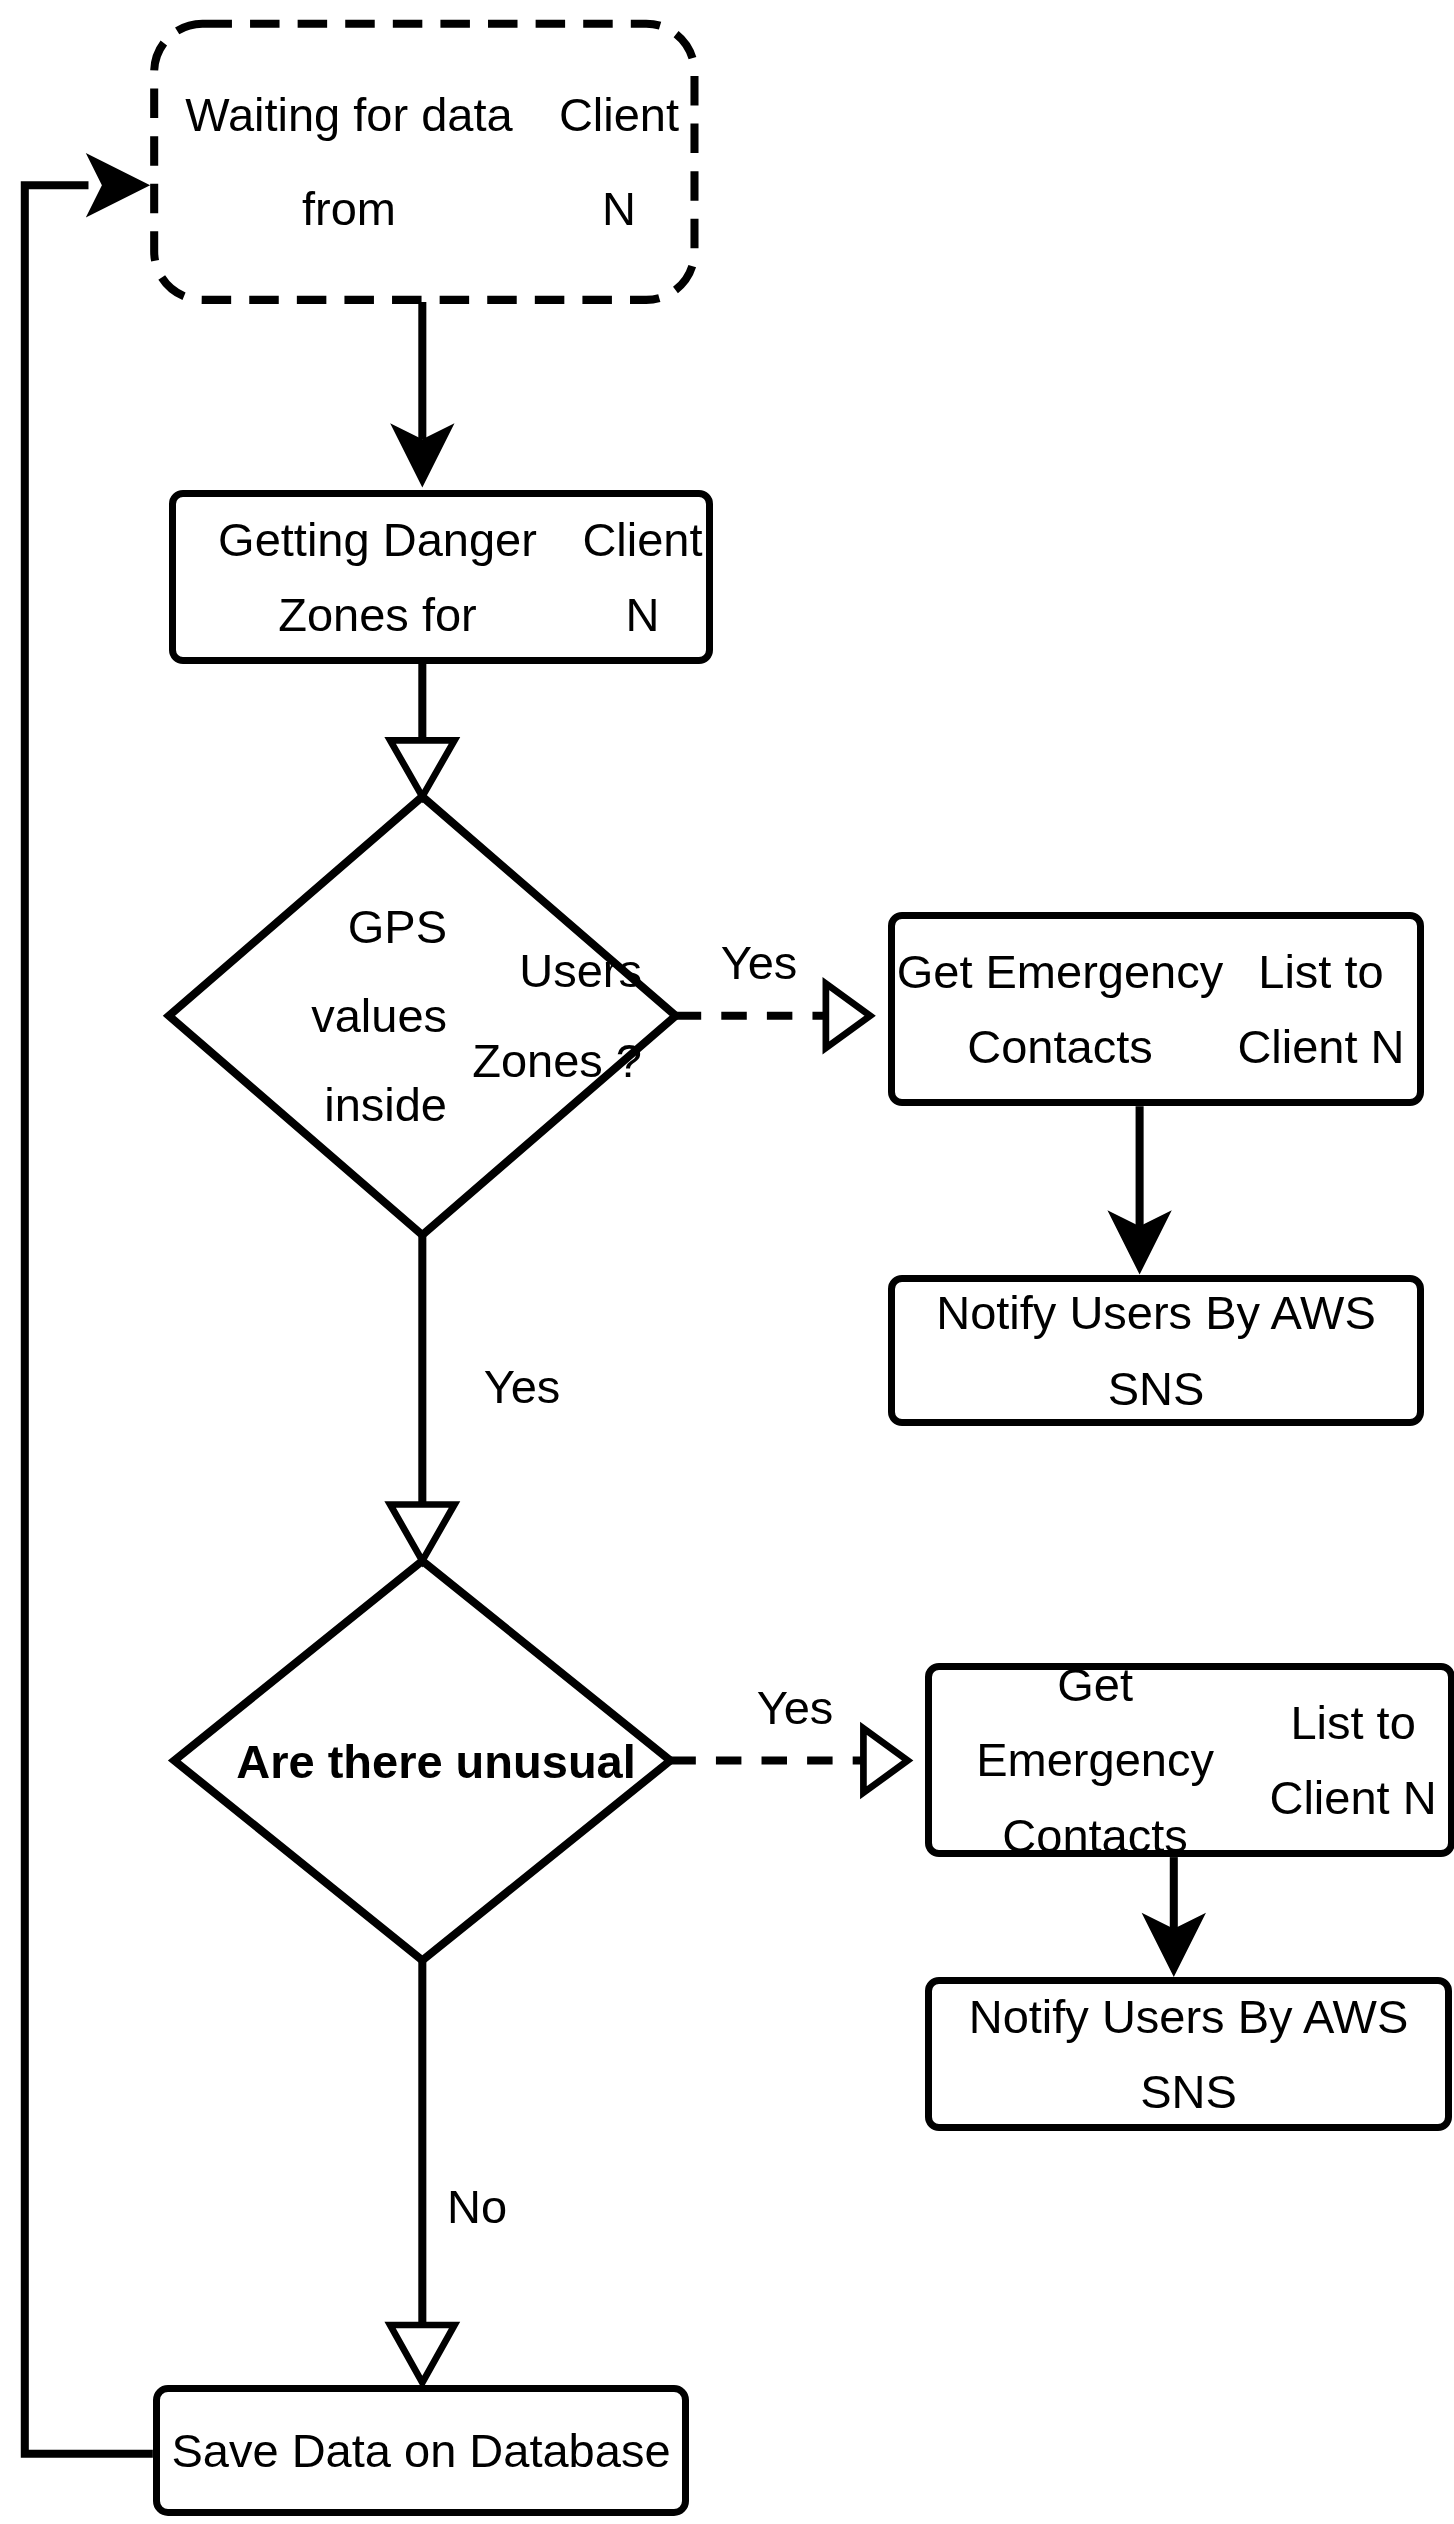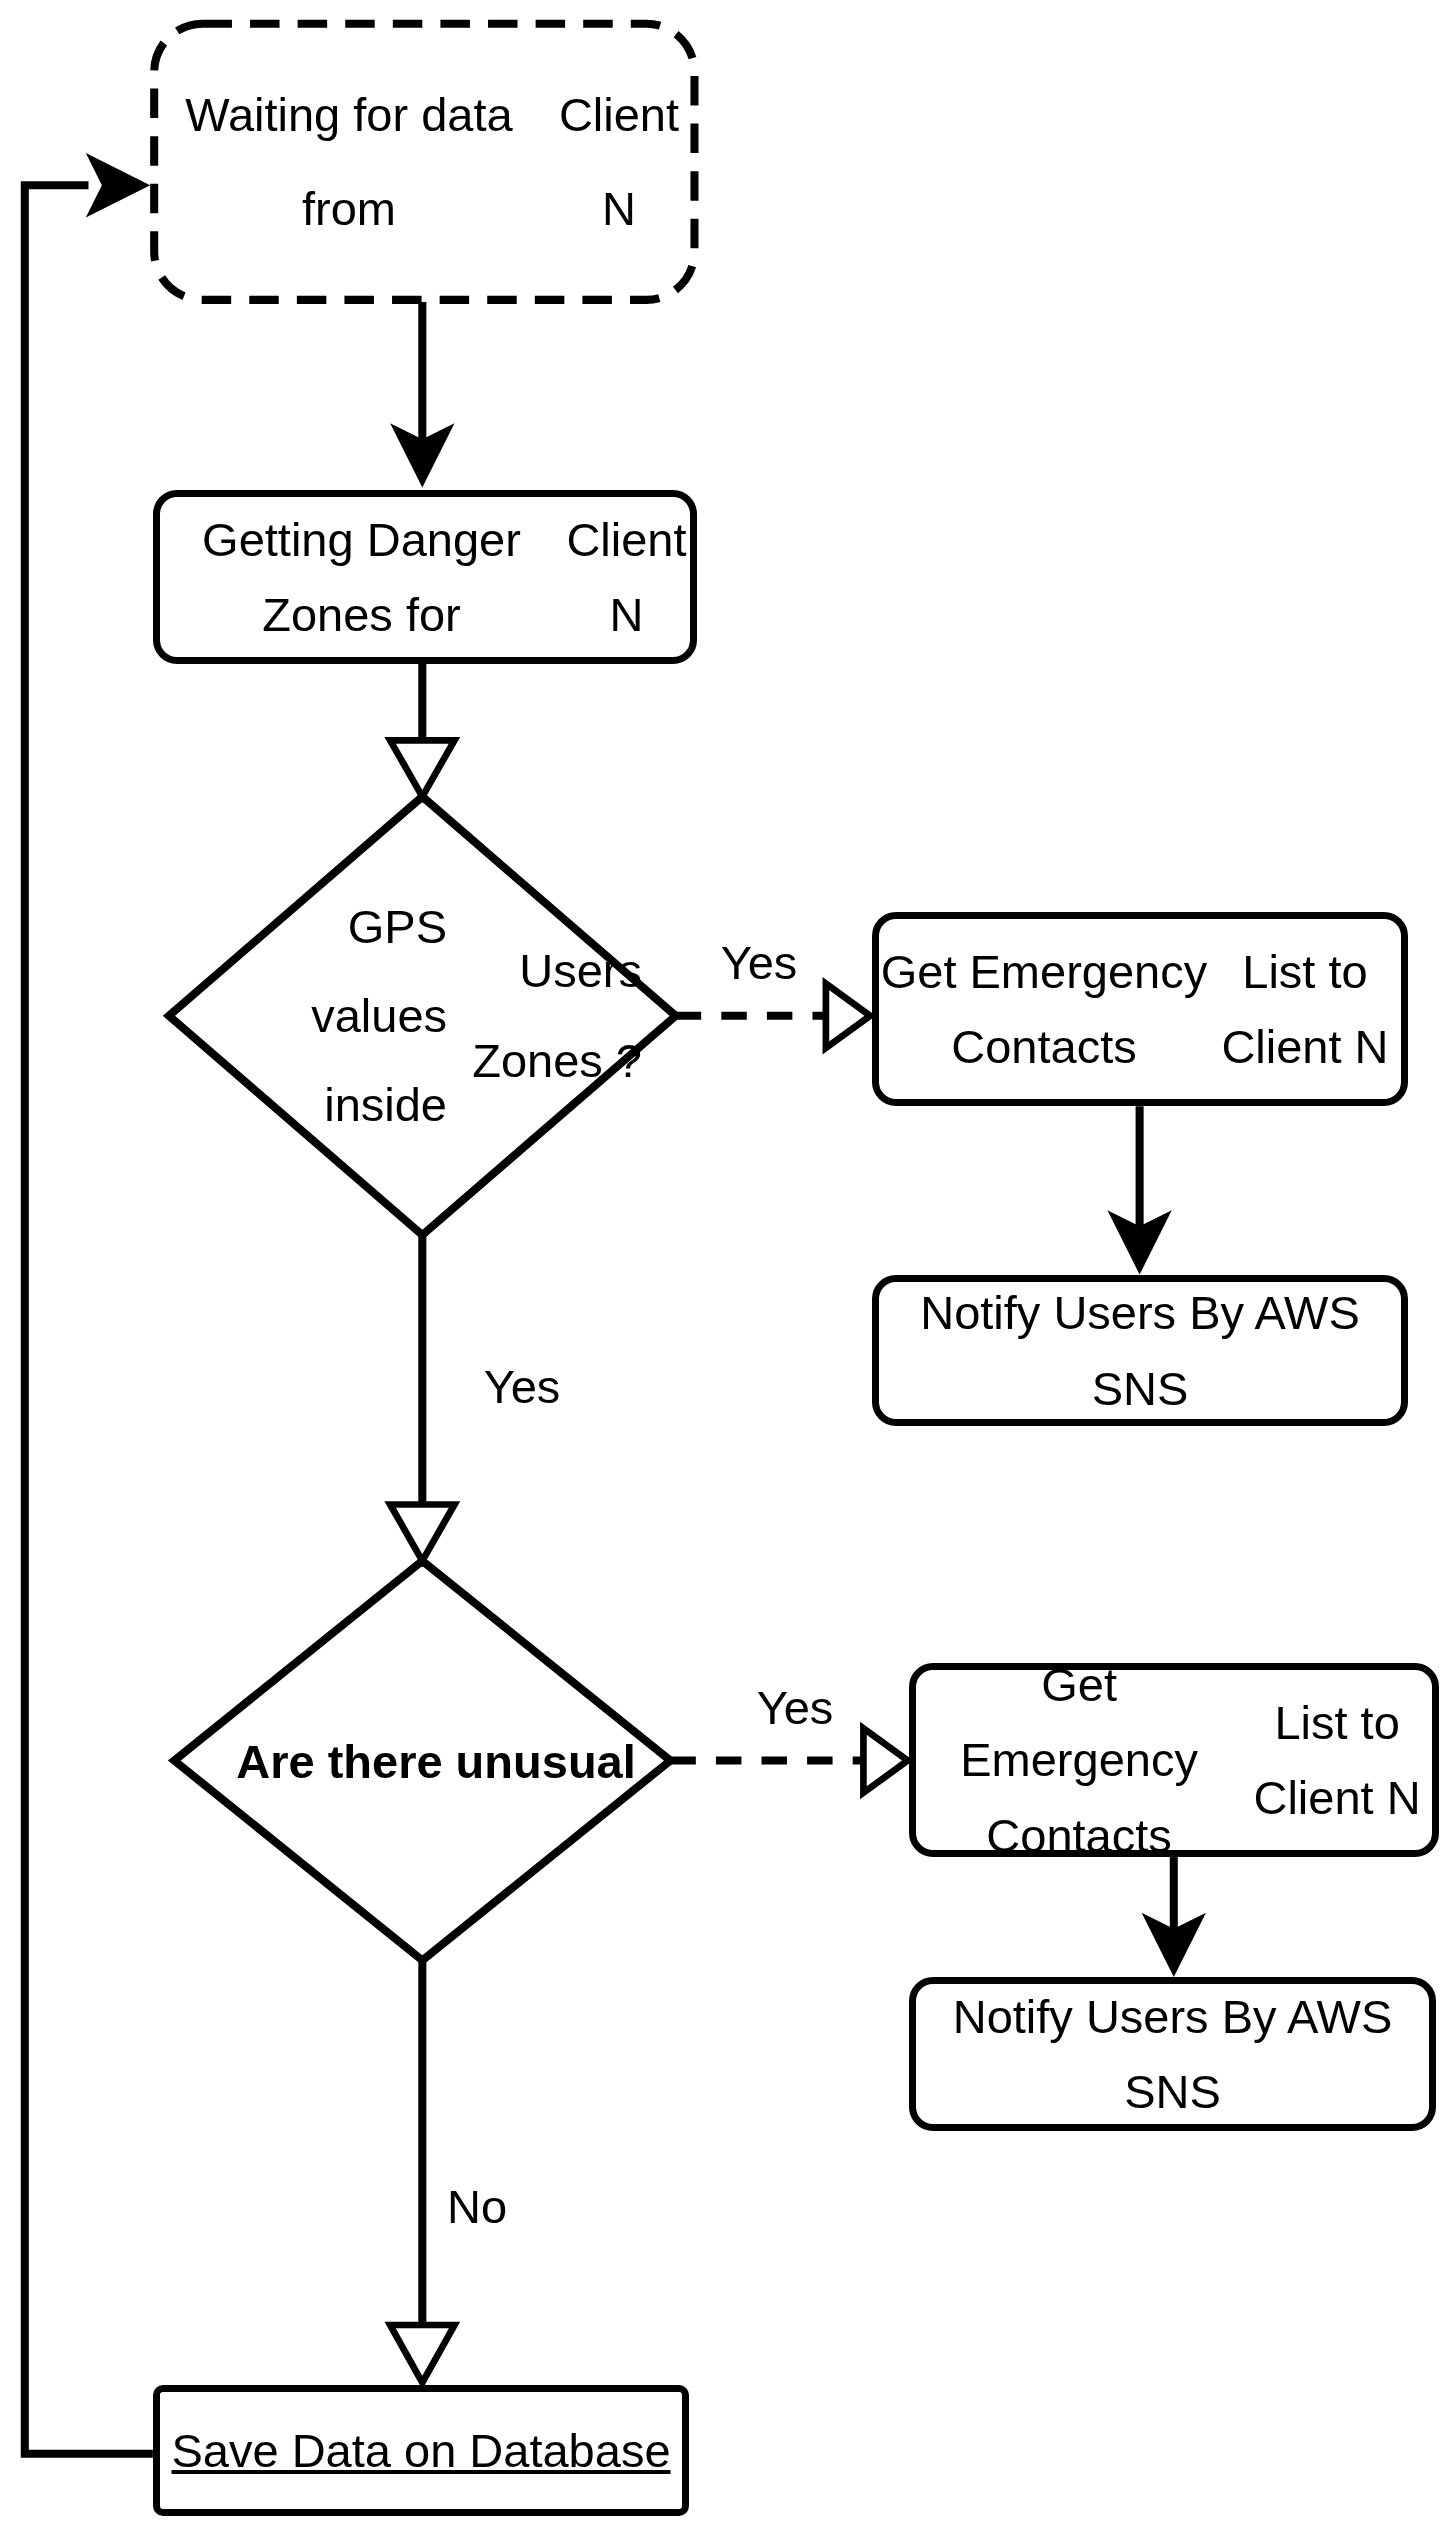--- a/index.html
+++ b/index.html
@@ -32,22 +32,22 @@
     text-align: center;
     font-size: 47px;
     line-height: 1.6;
     background: #ffffff;
     box-sizing: border-box;
   }
   .node.transparent { background: transparent; }
   .box {
     border: 7.4px solid #000000;
   }
-  .r-md { border-radius: 24px; }
-  .r-sm { border-radius: 10px; text-decoration: underline; }
+  .r-md { border-radius: 14px; margin-left: 16px; }
+  .r-sm { border-radius: 15px; }
   .dashedbox {
     border: none;           
     background: transparent;
     line-height: 2.0;
   }
   .diamond-text {
     background: transparent;
     line-height: 1.9;
     z-index: 3;
     text-align: right;

